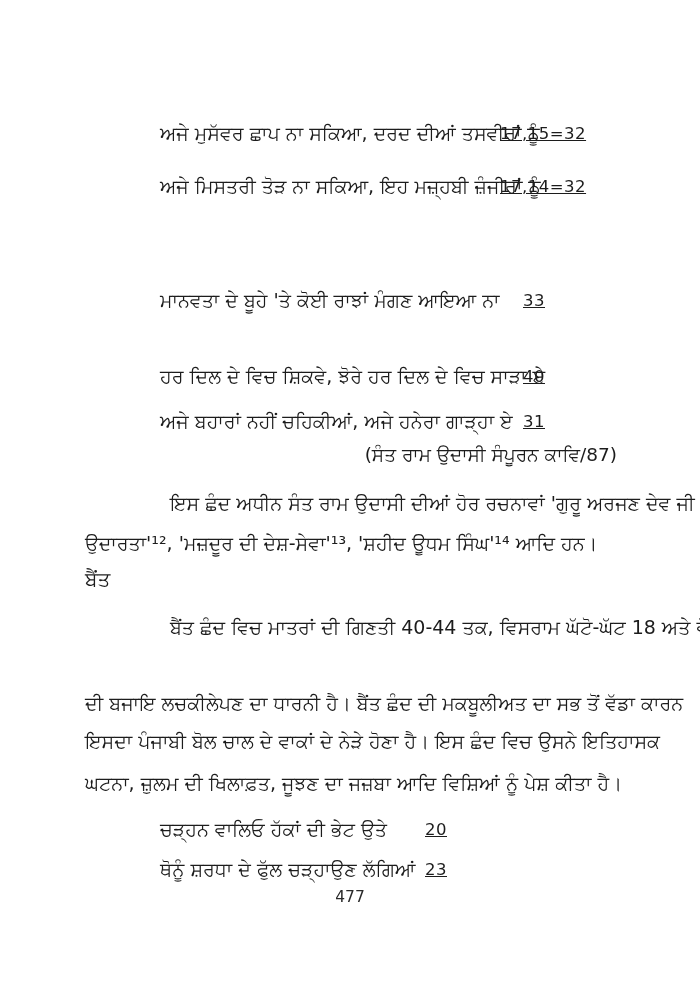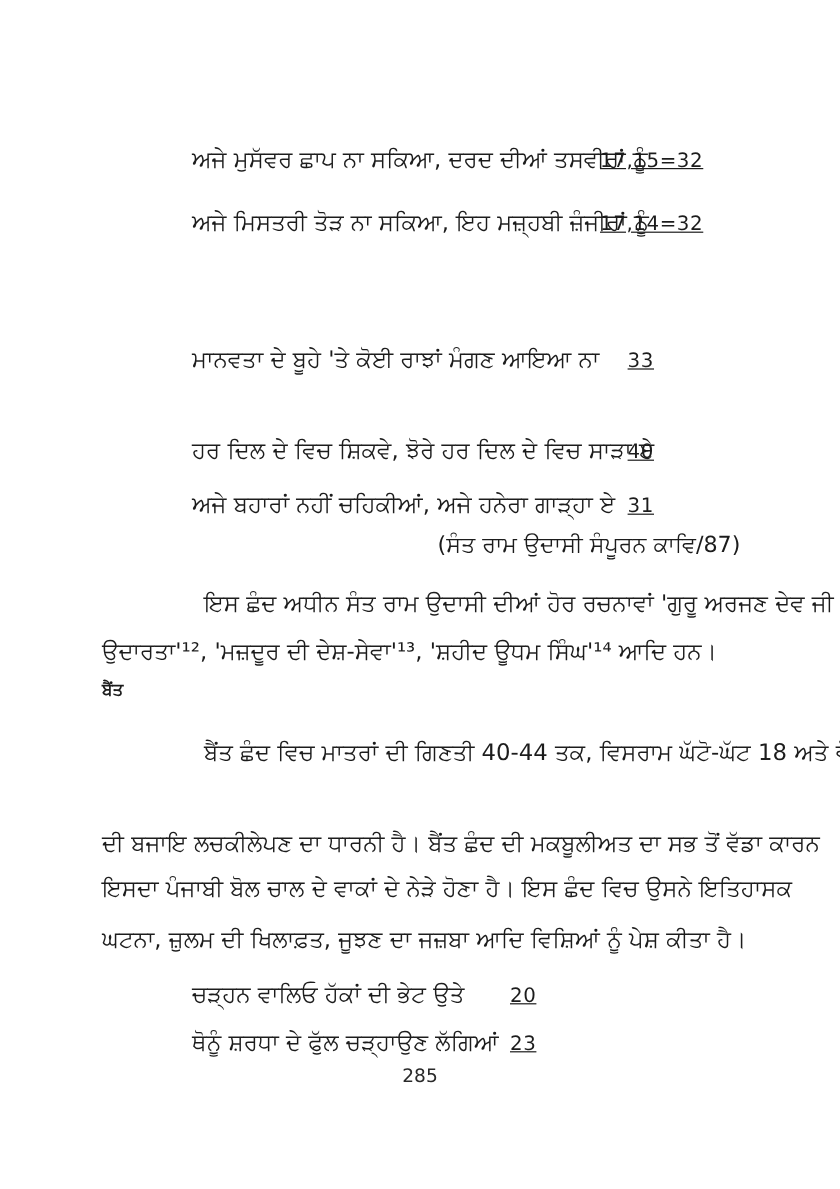--- a/index.html
+++ b/index.html
@@ -59,22 +59,22 @@
     left: 85px;
     right: 83px;
     text-align: right;
     font-size: 18.5px;
     white-space: nowrap;
   }
   
   .heading {
     position: absolute;
     left: 85px;
-    font-size: 14px;
-    font-weight: bold;
+    font-size: 20px;
+    font-weight: normal;
   }
   
   .pagenum {
     position: absolute;
     left: 0;
     right: 0;
     text-align: center;
     font-size: 15.5px;
     color: #2a2a2a;
   }
@@ -121,15 +121,15 @@
 
   <div class="vline" style="top:818px">
     <span class="vtext">ਚੜ੍ਹਨ ਵਾਲਿਓ ਹੱਕਾਂ ਦੀ ਭੇਟ ਉਤੇ</span>
     <span class="vmeter m-c">20</span>
   </div>
   <div class="vline" style="top:858px">
     <span class="vtext">ਥੋਨੂੰ ਸ਼ਰਧਾ ਦੇ ਫੁੱਲ ਚੜ੍ਹਾਉਣ ਲੱਗਿਆਂ</span>
     <span class="vmeter m-c">23</span>
   </div>
 
-  <div class="pagenum" style="top:888px">285</div>
+  <div class="pagenum" style="top:888px">477</div>
 
 </div>
 
 </body></html>

